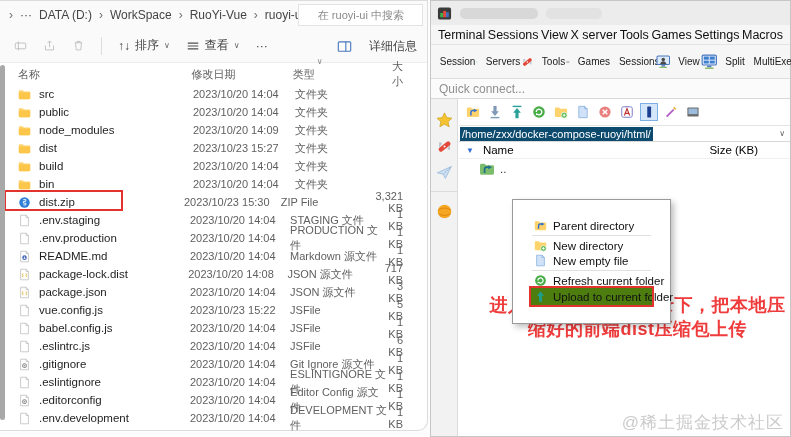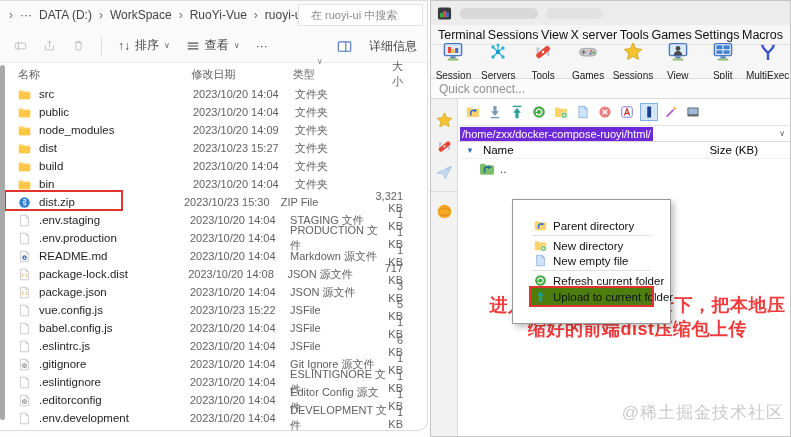--- a/index.html
+++ b/index.html
@@ -8,21 +8,21 @@
   svg { display:block; }
 
   
   .explorer { position:absolute; left:0; top:0; width:428px; height:431px; background:#fff;
               border:1px solid #dcdcdc; border-left:none; border-radius:0 0 10px 0; }
   .crumb-bar { position:absolute; left:0; top:0; right:0; height:28px; background:#fafafa;
                display:flex; align-items:center; gap:7px; padding-left:9px; font-size:12px; color:#454545; }
   .crumb-bar .sep { color:#707070; font-size:12px; }
   .search-box { position:absolute; right:4px; top:3px; width:125px; height:22px; background:#fff;
                 border:1px solid #e3e3e3; border-radius:0; font-size:11px; color:#8a8a8a;
-                padding:0 12px; font-family:inherit; }
+                padding:0 18px; font-family:inherit;text-align:right; }
   .search-box::placeholder { color:#8a8a8a; }
 
   .tool-bar { position:absolute; left:0; top:28px; right:0; height:34px; background:#fafafa;
               border-bottom:1px solid #ececec; display:flex; align-items:center; gap:16px; padding-left:14px;
               font-size:12px; color:#3f3f3f; }
   .tb-sep { width:1px; height:18px; background:#dcdcdc; }
   .tb-group { display:flex; align-items:center; gap:5px; cursor:default; }
   .tb-chev { font-size:8px; color:#6a6a6a; }
   .tb-right { position:absolute; right:10px; top:0; height:34px; display:flex; align-items:center; gap:17px;
               font-size:12px; color:#3f3f3f; }
@@ -51,57 +51,57 @@
   .titlebar { position:absolute; left:0; top:0; right:0; height:24px; background:#ececec;
               display:flex; align-items:center; gap:8px; padding-left:6px; }
   .title-blur1 { width:78px; height:11px; border-radius:5px; background:#d8d8d8; }
   .title-blur2 { width:56px; height:11px; border-radius:5px; background:#e2e2e2; }
   .menubar { position:absolute; left:0; top:24px; right:0; height:20px; background:#f6f6f6;
              display:flex; align-items:center; justify-content:space-between; padding:0 7px;
              font-size:12.5px; color:#101010; border-bottom:1px solid #e4e4e4; }
   .menubar span { cursor:default; }
   .mtoolbar { position:absolute; left:0; top:44px; right:0; height:34px; background:#f6f6f6;
               border-bottom:1px solid #dedede; display:flex; justify-content:space-around; align-items:center; }
-  .mt-item { display:flex; flex-direction:column; align-items:center; gap:8px; width:44px; }
+  .mt-item { display:flex; flex-direction:row; align-items:center; gap:8px; width:44px; }
   .mt-item .lbl { font-size:10px; color:#202020; }
   .quick { position:absolute; left:0; top:78px; right:0; height:20px; background:#fbfbfb;
            border-bottom:1px solid #d9d9d9; display:flex; align-items:center; padding-left:8px;
            font-size:12px; color:#8f8f8f; }
   .moba-body { position:absolute; left:0; top:98px; right:0; bottom:0; }
   .side-tabs { position:absolute; left:0; top:0; width:27px; bottom:0; background:#f2f2f2;
                border-right:1px solid #dcdcdc; display:flex; flex-direction:column; align-items:center; padding-top:8px; }
   .side-tabs .tab { width:22px; height:26px; display:flex; align-items:center; justify-content:center; }
   .side-div { width:27px; height:1px; background:#dcdcdc; margin:6px 0; }
 
   .sftp { position:absolute; left:28px; right:0; top:0; bottom:0; background:#fff; }
   .sftp-tools { display:flex; align-items:center; gap:4px; height:26px; padding-left:5px; }
   .sftp-tools .ti { width:18px; height:18px; padding:1px; border:1px solid transparent; }
   .sftp-tools .ti.sel { background:#d3e6fa; border:1px solid #7fb0e4; }
   .pathrow { height:17px; display:flex; align-items:center; border-top:1px solid #e4e4e4;
              border-bottom:1px solid #d8d8d8; position:relative; }
-  .pathsel { background:#6d28d9; color:#fff; font-size:11px; padding:1px 2px; margin-left:1px; white-space:nowrap; }
+  .pathsel { background:#0c4a6e; color:#fff; font-size:11px; padding:1px 2px; margin-left:1px; white-space:nowrap; }
   .path-chev { position:absolute; right:5px; font-size:8px; color:#666; }
   .listhead { height:17px; display:flex; align-items:center; font-size:11.5px; color:#000;
               border-bottom:1px solid #f0f0f0; position:relative; }
   .listhead .tri { color:#2f6fd1; font-size:8px; margin:0 9px 0 7px; }
   .listhead .size { position:absolute; right:32px; }
   .parentrow { height:19px; display:flex; align-items:center; gap:5px; padding-left:20px;
                font-size:11.5px; color:#333; }
 
   .ctx-menu { position:absolute; left:81px; top:100px; width:159px; background:#fff;
               border:1px solid #9a9a9a; box-shadow:3px 3px 6px rgba(0,0,0,.25); padding:18px; z-index:10; }
   .ctx-item { display:flex; align-items:center; gap:6px; height:15px; padding-left:3px;
               font-size:11.5px; color:#111; white-space:nowrap; }
   .ctx-sep { height:1px; background:#e0e0e0; margin:2px 1px; }
   .ctx-item.sel { background:#4d7c0f; height:17px; outline:2px solid #e2332e; }
   .ci { width:13px; height:13px; flex:0 0 13px; }
 
   .annotation { position:absolute; left:28px; right:2px; top:194px; text-align:center;
                 font-size:18px; font-weight:bold; color:#ef3b3b; letter-spacing:0.5px; }
-  .watermark { position:absolute; right:6px; bottom:12px; font-size:17px; color:#cbcbcb; letter-spacing:1px; }
+  .watermark { position:absolute; right:6px; bottom:2px; font-size:17px; color:#cbcbcb; letter-spacing:1px; }
 </style>
 </head>
 <body>
 
 <svg width="0" height="0" style="position:absolute">
   <defs>
     <symbol id="sym-folder" viewBox="0 0 16 16">
       <path d="M1 4.2c0-.8.6-1.4 1.4-1.4h3.2L7.2 4.3h6.4c.8 0 1.4.6 1.4 1.4v6.6c0 .8-.6 1.4-1.4 1.4H2.4c-.8 0-1.4-.6-1.4-1.4z" fill="#ffd36b"></path>
       <path d="M1 5.6h14v6.7c0 .8-.6 1.4-1.4 1.4H2.4c-.8 0-1.4-.6-1.4-1.4z" fill="#fbc64a"></path>
     </symbol>

